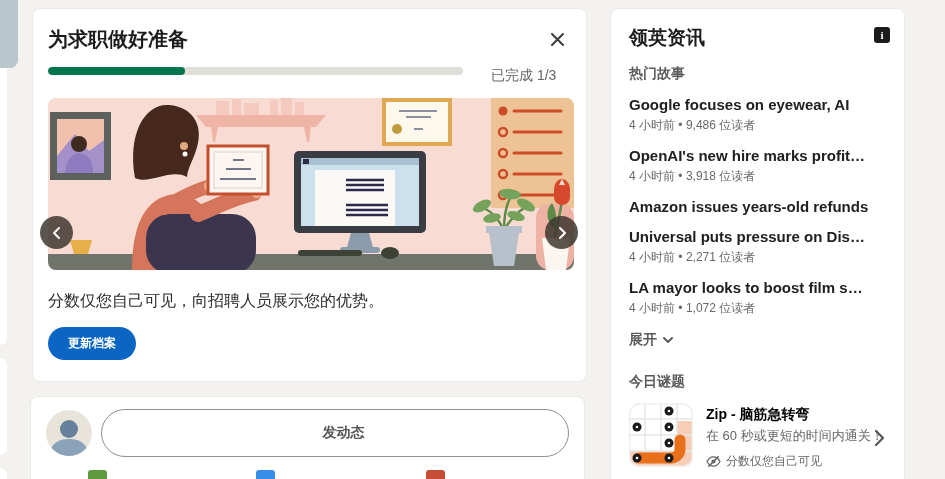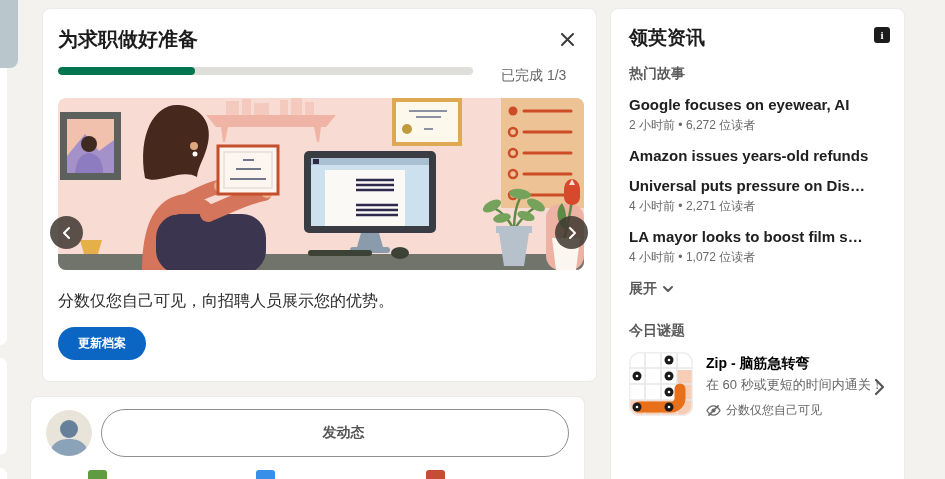--- a/index.html
+++ b/index.html
@@ -15,21 +15,21 @@
     background:#fff;
     border:1px solid rgba(0,0,0,.08);
     border-radius:8px;
     box-shadow:0 0 0 rgba(0,0,0,0);
   }
   
   .sliver { position:absolute; background:#fff; border-radius:0 8px 8px 0; }
   .sliver-cover { position:absolute; left:0; top:0; width:18px; height:68px; background:#b9c7cd; border-radius:0 0 8px 0; }
 
   
-  #jobPrep { left:42px; top:8px; width:555px; height:374px; padding:18px 15px 0 15px; }
+  #jobPrep { left:32px; top:8px; width:555px; height:374px; padding:18px 15px 0 15px; }
   .jp-head { display:flex; align-items:flex-start; justify-content:space-between; }
   .jp-title { font-size:20px; font-weight:700; color:#1c1c1c; line-height:1.2; }
   .close-btn { width:24px; height:24px; border:none; background:transparent; cursor:pointer;
                display:flex; align-items:center; justify-content:center; margin-right:2px; }
   .progress-row { display:flex; margin-top:16px;gap:15px; }
   .progress-track { flex:0 0 415px; height:8px; background:#e0ded9; border-radius:4px; overflow:hidden; }
   .progress-fill { height:100%; background:#01754f; border-radius:4px; }
   .progress-label { margin-left:13px; font-size:14px; color:#666; white-space:nowrap; }
   .illustration { position:relative; margin-top:13px; width:526px; height:172px; border-radius:8px; overflow:hidden; }
   .illustration svg { display:block; width:100%; height:100%; }
@@ -248,21 +248,25 @@
 
 <div class="card" id="news">
   <div class="news-head">
     <div class="news-title">领英资讯</div>
     <button class="info-btn">i</button>
   </div>
   <div class="section-label">热门故事</div>
 
   <div class="story">
     <div class="story-title">Google focuses on eyewear, AI</div>
-    <div class="story-meta">2 小时前 • 6,272 位读者</div>
+    <div class="story-meta">4 小时前 • 9,486 位读者</div>
+  </div>
+  <div class="story">
+    <div class="story-title">OpenAI's new hire marks profit…</div>
+    <div class="story-meta">4 小时前 • 3,918 位读者</div>
   </div>
   <div class="story">
     <div class="story-title">Amazon issues years-old refunds</div>
   </div>
   <div class="story">
     <div class="story-title">Universal puts pressure on Dis…</div>
     <div class="story-meta">4 小时前 • 2,271 位读者</div>
   </div>
   <div class="story">
     <div class="story-title">LA mayor looks to boost film s…</div>

